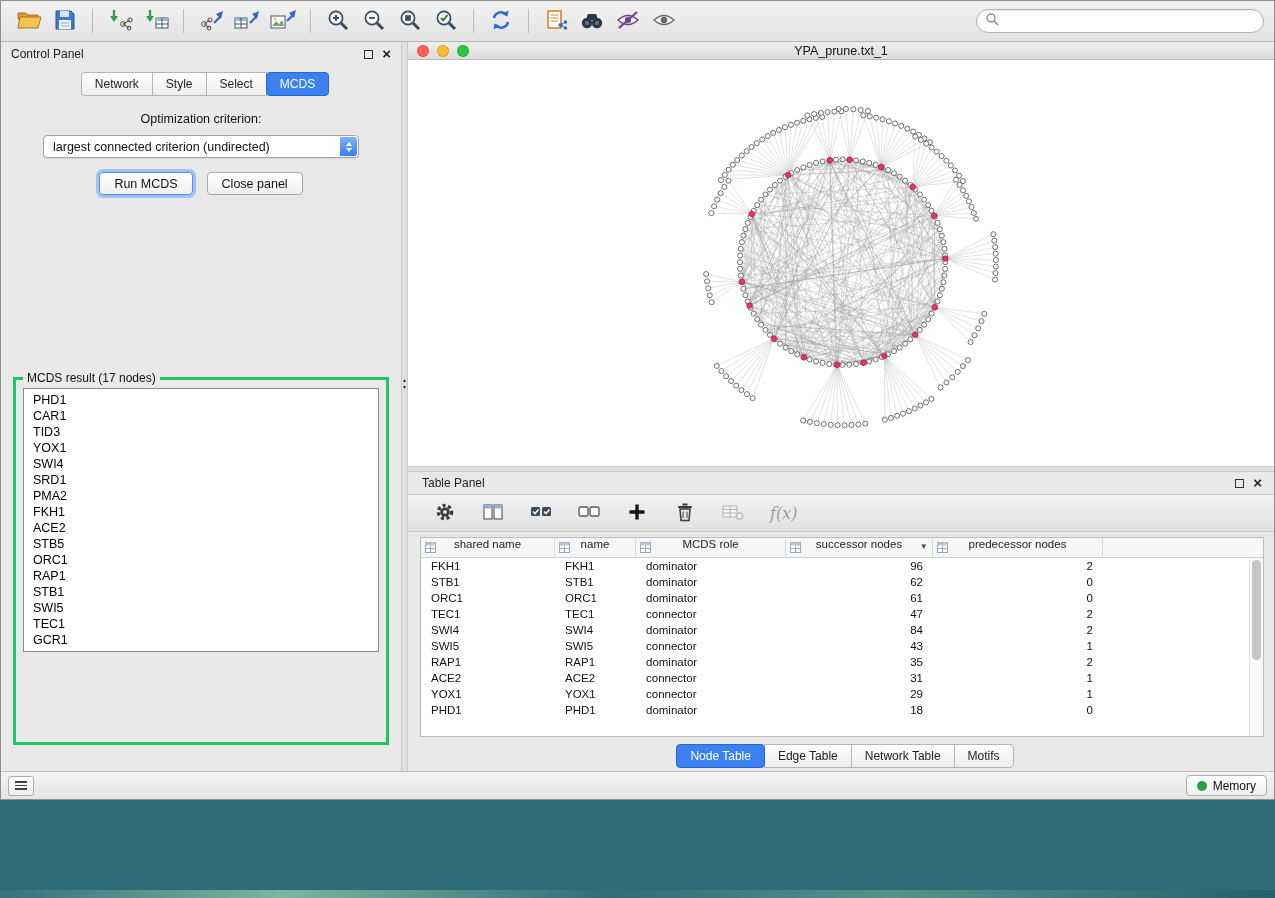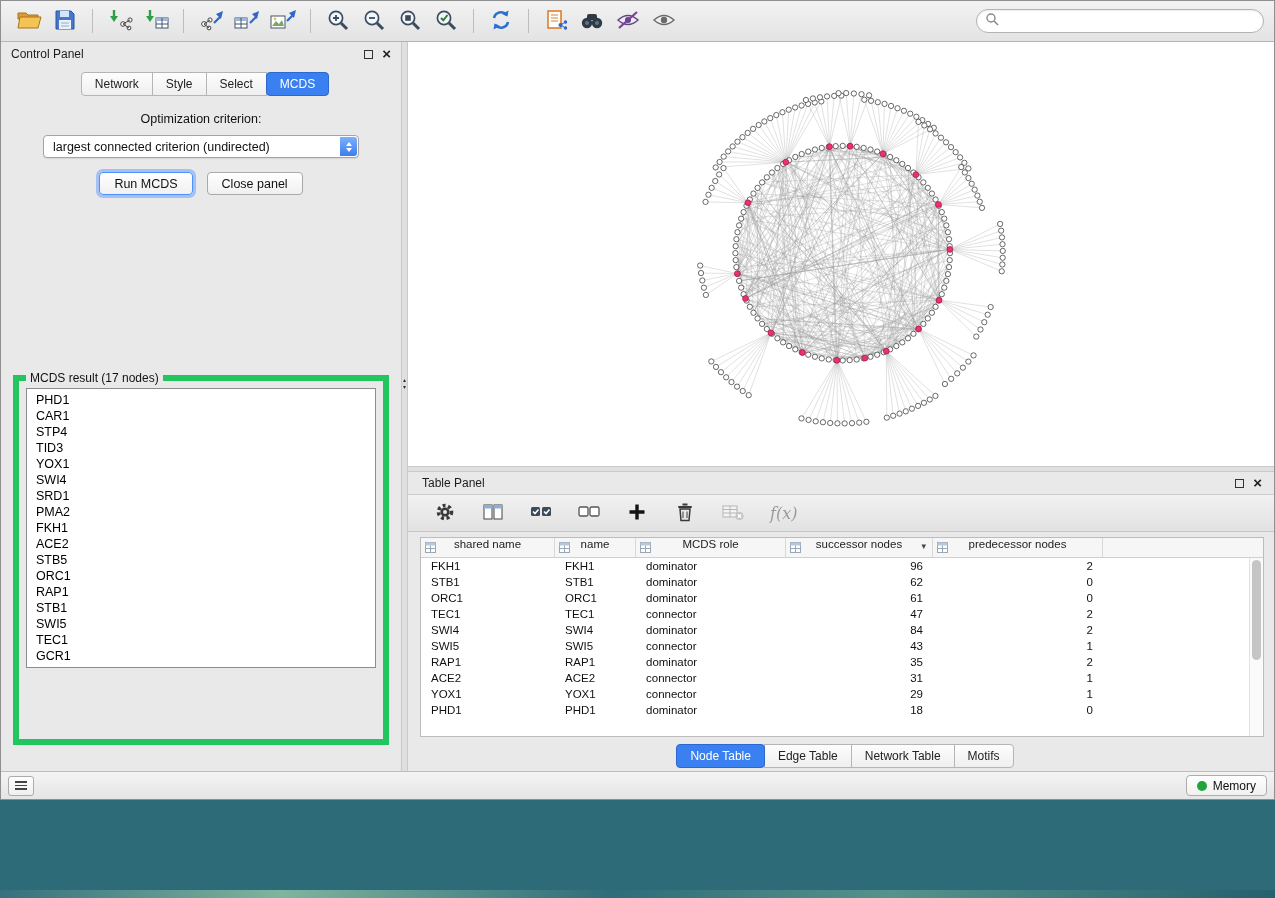--- a/index.html
+++ b/index.html
@@ -33,21 +33,21 @@
   .opt-label{text-align:center;font-size:12.5px;color:#111;margin-bottom:9px;}
   .dropdown{width:316px;height:23px;margin:0 auto;background:#fff;border:1px solid #a5a5a5;border-radius:4px;position:relative;display:flex;align-items:center;padding:0 22px 0 9px;font-size:12.5px;color:#111;box-shadow:0 1px 1px rgba(0,0,0,.08);}
   .dd-value{white-space:nowrap;overflow:hidden;}
   .dd-arrows{position:absolute;right:1px;top:1px;bottom:1px;width:17px;background:linear-gradient(#7cb0fa,#3c7ef0);border-radius:0 3px 3px 0;display:flex;flex-direction:column;align-items:center;justify-content:center;gap:2px;}
   .dd-arrows i{display:block;width:0;height:0;border-left:3.5px solid transparent;border-right:3.5px solid transparent;}
   .dd-arrows i.up{border-bottom:4px solid #fff;}
   .dd-arrows i.down{border-top:4px solid #fff;}
   .cp-buttons{display:flex;justify-content:center;gap:14px;margin-top:14px;}
   .mac-btn{height:23px;padding:0 14px;font-size:12.5px;font-family:"Liberation Sans",sans-serif;background:linear-gradient(#ffffff,#f0f0f0);border:1px solid #a9a9a9;border-radius:4px;color:#111;cursor:default;}
   .mac-btn.focus{border-color:#4d90fe;box-shadow:0 0 0 3px rgba(77,144,254,.45);}
-  .result-group{margin:auto 12px 26px 12px;height:374px;border:6px solid #22c55e;padding:3px 7px 8px 7px;background:#e9e9e9;display:flex;flex-direction:row;}
+  .result-group{margin:auto 12px 26px 12px;height:374px;border:3px solid #22c55e;padding:3px 7px 8px 7px;background:#e9e9e9;display:flex;flex-direction:row;}
   .result-group legend{font-size:12px;color:#111;padding:0 4px;}
   .result-list{flex:1;background:#fff;border:1px solid #8c8c8c;font-size:12.5px;line-height:16px;padding:3px 0;overflow:hidden;color:#000;}
   .result-item{padding-left:9px;}
   
   .v-splitter{width:7px;flex:0 0 7px;background:#e0e0e0;border-left:1px solid #c9c9c9;border-right:1px solid #c9c9c9;position:relative;cursor:col-resize;}
   .v-splitter .grip{position:absolute;top:46%;left:0;width:100%;display:flex;flex-direction:column;align-items:center;font-size:6px;color:#333;line-height:7px;}
   
   .right-col{flex:1;display:flex;flex-direction:column;min-width:0;min-height:0;}
   .network-window{flex:1;display:flex;flex-direction:column;min-height:0;background:#fff;}
   .net-titlebar{height:18px;flex:0 0 18px;background:linear-gradient(#efefef,#dcdcdc);border-bottom:1px solid #b9b9b9;position:relative;display:flex;align-items:center;justify-content:center;font-size:12.5px;color:#111;}
@@ -267,21 +267,20 @@
         </div>
         <div class="cp-buttons">
           <button class="mac-btn focus">Run MCDS</button>
           <button class="mac-btn">Close panel</button>
         </div>
         <fieldset class="result-group">
           <legend>MCDS result (17 nodes)</legend>
           <div class="result-list" id="mcds-list">
               <div class="result-item">PHD1</div>
               <div class="result-item">CAR1</div>
-              <div class="result-item">STP4</div>
               <div class="result-item">TID3</div>
               <div class="result-item">YOX1</div>
               <div class="result-item">SWI4</div>
               <div class="result-item">SRD1</div>
               <div class="result-item">PMA2</div>
               <div class="result-item">FKH1</div>
               <div class="result-item">ACE2</div>
               <div class="result-item">STB5</div>
               <div class="result-item">ORC1</div>
               <div class="result-item">RAP1</div>
@@ -293,20 +292,28 @@
         </fieldset>
       </div>
     </aside>
 
     <div class="v-splitter">
       <span class="grip">▴<br>▾</span>
     </div>
 
     <section class="right-col">
       <div class="network-window">
+        <div class="net-titlebar">
+          <span class="lights">
+            <i class="tl red"></i>
+            <i class="tl yellow"></i>
+            <i class="tl green"></i>
+          </span>
+          <span class="net-title">YPA_prune.txt_1</span>
+        </div>
         <div class="net-canvas">
           <svg id="net-svg" viewBox="0 0 868 498" preserveAspectRatio="xMidYMid meet">
               <path d="M369.2 141.1L410.9 69.8M369.2 141.1L403.1 71.0M369.2 141.1L395.3 72.7M369.2 141.1L387.7 74.6M369.2 141.1L380.1 76.9M369.2 141.1L372.6 79.5M369.2 141.1L365.2 82.5M369.2 141.1L358.0 85.8M369.2 141.1L350.9 89.4M369.2 141.1L344.0 93.3M369.2 141.1L337.3 97.5M369.2 141.1L330.7 102.0M369.2 141.1L324.4 106.8M369.2 141.1L318.3 111.8M369.2 141.1L312.4 117.1M369.2 141.1L306.7 122.7M369.2 141.1L301.4 128.5M369.2 141.1L296.2 134.6M369.2 141.1L291.4 140.9M369.2 141.1L286.8 147.3M420.6 122.9L434.4 63.0M420.6 122.9L426.0 63.3M420.6 122.9L417.6 63.9M420.6 122.9L409.3 64.9M420.6 122.9L401.0 66.3M420.6 122.9L392.8 68.1M444.8 122.3L467.0 62.6M444.8 122.3L458.1 61.3M444.8 122.3L449.1 60.5M444.8 122.3L440.1 60.0M444.8 122.3L431.1 60.1M483.2 131.2L543.0 100.8M483.2 131.2L536.3 96.2M483.2 131.2L529.5 91.8M483.2 131.2L522.5 87.8M483.2 131.2L515.3 84.2M483.2 131.2L507.9 80.8M483.2 131.2L500.4 77.8M483.2 131.2L492.8 75.1M483.2 131.2L485.1 72.7M483.2 131.2L477.2 70.7M483.2 131.2L469.3 69.1M483.2 131.2L461.3 67.8M521.9 155.8L583.6 148.5M521.9 155.8L578.9 141.9M521.9 155.8L573.9 135.5M521.9 155.8L568.7 129.4M521.9 155.8L563.2 123.5M521.9 155.8L557.4 117.8M521.9 155.8L551.4 112.4M521.9 155.8L545.1 107.4M521.9 155.8L538.6 102.5M521.9 155.8L531.9 98.0M521.9 155.8L525.0 93.8M548.3 190.8L599.6 194.8M548.3 190.8L597.0 187.6M548.3 190.8L594.2 180.4M548.3 190.8L591.0 173.4M548.3 190.8L587.5 166.5M548.3 190.8L583.7 159.8M548.3 190.8L579.5 153.2M548.3 190.8L575.2 146.9M561.9 243.6L622.8 269.3M561.9 243.6L623.5 261.3M561.9 243.6L623.9 253.4M561.9 243.6L624.0 245.4M561.9 243.6L623.7 237.5M561.9 243.6L623.1 229.5M561.9 243.6L622.1 221.6M561.9 243.6L620.9 213.7M324.7 188.8L296.0 148.1M324.7 188.8L290.9 155.6M324.7 188.8L286.3 163.3M324.7 188.8L282.1 171.3M324.7 188.8L278.3 179.4M324.7 188.8L274.9 187.8M312.3 272.0L268.6 262.6M312.3 272.0L269.6 271.4M312.3 272.0L271.1 280.1M312.3 272.0L273.0 288.6M312.3 272.0L275.3 297.1M351.7 341.6L281.7 375.2M351.7 341.6L287.2 381.6M351.7 341.6L293.0 387.8M351.7 341.6L299.1 393.8M351.7 341.6L305.4 399.4M351.7 341.6L311.9 404.8M351.7 341.6L318.6 409.9M351.7 341.6L325.6 414.8M429.4 373.8L387.6 442.1M429.4 373.8L395.9 443.9M429.4 373.8L404.3 445.5M429.4 373.8L412.8 446.6M429.4 373.8L421.3 447.5M429.4 373.8L429.8 447.9M429.4 373.8L438.3 448.0M429.4 373.8L446.9 447.7M429.4 373.8L455.4 447.1M429.4 373.8L463.8 446.1M487.2 363.1L487.8 441.2M487.2 363.1L495.3 439.0M487.2 363.1L502.8 436.5M487.2 363.1L510.1 433.8M487.2 363.1L517.3 430.7M487.2 363.1L524.5 427.4M487.2 363.1L531.4 423.8M487.2 363.1L538.3 419.9M487.2 363.1L544.9 415.7M525.1 337.1L556.1 401.7M525.1 337.1L563.4 395.6M525.1 337.1L570.5 389.2M525.1 337.1L577.2 382.5M525.1 337.1L583.6 375.4M525.1 337.1L589.7 368.1M549.2 303.2L592.9 346.0M549.2 303.2L597.8 337.7M549.2 303.2L602.3 329.1M549.2 303.2L606.3 320.3M549.2 303.2L609.8 311.3M561.9 243.6L484.2 131.6M561.9 243.6L476.5 367.3M561.9 243.6L352.9 342.7M561.9 243.6L323.0 192.3M561.9 243.6L346.9 158.9M561.9 243.6L311.1 264.4M561.9 243.6L314.3 280.6M561.9 243.6L314.3 280.6M561.9 243.6L314.3 280.6M561.9 243.6L366.0 352.8M561.9 243.6L484.2 131.6M561.9 243.6L316.7 207.5M561.9 243.6L341.3 164.9M548.3 190.8L468.6 369.7M548.3 190.8L319.6 296.2M548.3 190.8L549.0 303.7M548.3 190.8L346.9 337.1M548.3 190.8L545.1 185.0M548.3 190.8L476.5 128.7M548.3 190.8L468.6 126.3M548.3 190.8L316.7 207.5M548.3 190.8L411.4 124.4M548.3 190.8L331.2 178.0M548.3 190.8L419.6 372.9M548.3 190.8L411.4 371.6M548.3 190.8L484.2 131.6M521.9 155.8L373.0 357.1M521.9 155.8L491.7 135.0M521.9 155.8L427.8 373.7M521.9 155.8L476.5 128.7M521.9 155.8L476.5 367.3M521.9 155.8L559.6 223.4M521.9 155.8L319.6 296.2M521.9 155.8L323.0 192.3M521.9 155.8L341.3 164.9M521.9 155.8L419.6 123.1M521.9 155.8L561.7 239.8M521.9 155.8L519.1 153.3M483.2 131.2L380.3 135.0M483.2 131.2L319.6 296.2M483.2 131.2L403.4 126.3M483.2 131.2L319.6 296.2M483.2 131.2L319.6 199.8M483.2 131.2L312.4 223.4M483.2 131.2L512.7 348.0M483.2 131.2L555.3 288.5M483.2 131.2L380.3 361.0M483.2 131.2L557.7 215.4M483.2 131.2L506.0 143.2M483.2 131.2L436.0 122.0M483.2 131.2L525.1 158.9M483.2 131.2L525.1 158.9M444.8 122.3L380.3 135.0M444.8 122.3L460.6 124.4M444.8 122.3L506.0 143.2M444.8 122.3L506.0 143.2M444.8 122.3L419.6 372.9M444.8 122.3L312.4 272.6M444.8 122.3L311.1 264.4M444.8 122.3L331.2 318.0M444.8 122.3L319.6 296.2M444.8 122.3L555.3 207.5M444.8 122.3L499.0 138.9M444.8 122.3L427.8 122.3M444.8 122.3L499.0 357.1M444.8 122.3L460.6 124.4M420.6 122.9L311.1 264.4M420.6 122.9L336.0 324.7M420.6 122.9L331.2 318.0M420.6 122.9L427.8 373.7M420.6 122.9L512.7 348.0M420.6 122.9L519.1 153.3M420.6 122.9L519.1 342.7M420.6 122.9L352.9 342.7M420.6 122.9L387.8 131.6M420.6 122.9L341.3 164.9M420.6 122.9L452.4 372.9M420.6 122.9L499.0 357.1M420.6 122.9L557.7 280.6M420.6 122.9L352.9 342.7M420.6 122.9L323.0 303.7M369.2 141.1L366.0 143.2M369.2 141.1L561.7 239.8M369.2 141.1L346.9 158.9M369.2 141.1L346.9 337.1M369.2 141.1L536.0 324.7M369.2 141.1L373.0 138.9M369.2 141.1L336.0 324.7M369.2 141.1L491.7 135.0M369.2 141.1L491.7 135.0M369.2 141.1L310.3 239.8M369.2 141.1L484.2 364.4M369.2 141.1L545.1 311.0M369.2 141.1L555.3 207.5M369.2 141.1L560.9 231.6M369.2 141.1L311.1 231.6M369.2 141.1L366.0 352.8M369.2 141.1L314.3 280.6M369.2 141.1L380.3 361.0M324.7 188.8L395.5 367.3M324.7 188.8L314.3 215.4M324.7 188.8L331.2 178.0M324.7 188.8L373.0 357.1M324.7 188.8L536.0 171.3M324.7 188.8L411.4 371.6M324.7 188.8L555.3 207.5M324.7 188.8L530.7 164.9M324.7 188.8L326.9 185.0M324.7 188.8L387.8 364.4M324.7 188.8L331.2 318.0M324.7 188.8L323.0 303.7M324.7 188.8L506.0 143.2M324.7 188.8L387.8 364.4M324.7 188.8L314.3 215.4M324.7 188.8L452.4 372.9M312.3 272.0L331.2 178.0M312.3 272.0L326.9 185.0M312.3 272.0L525.1 337.1M312.3 272.0L536.0 171.3M312.3 272.0L468.6 126.3M312.3 272.0L319.6 199.8M312.3 272.0L387.8 364.4M312.3 272.0L530.7 331.1M312.3 272.0L341.3 164.9M312.3 272.0L506.0 352.8M312.3 272.0L359.3 148.0M312.3 272.0L346.9 158.9M312.3 272.0L536.0 324.7M312.3 272.0L476.5 367.3M321.8 301.2L545.1 185.0M321.8 301.2L310.3 256.2M321.8 301.2L536.0 171.3M321.8 301.2L403.4 126.3M321.8 301.2L387.8 364.4M321.8 301.2L359.3 348.0M321.8 301.2L310.3 239.8M321.8 301.2L545.1 185.0M321.8 301.2L326.9 311.0M321.8 301.2L387.8 131.6M321.8 301.2L560.9 231.6M321.8 301.2L476.5 367.3M321.8 301.2L549.0 192.3M321.8 301.2L444.2 373.7M321.8 301.2L403.4 126.3M321.8 301.2L506.0 352.8M351.7 341.6L460.6 124.4M351.7 341.6L460.6 124.4M351.7 341.6L352.9 342.7M351.7 341.6L366.0 143.2M351.7 341.6L491.7 361.0M351.7 341.6L411.4 124.4M351.7 341.6L491.7 361.0M351.7 341.6L499.0 357.1M351.7 341.6L452.4 123.1M351.7 341.6L525.1 158.9M351.7 341.6L444.2 373.7M388.8 364.8L387.8 364.4M388.8 364.8L341.3 331.1M388.8 364.8L310.0 248.0M388.8 364.8L366.0 352.8M388.8 364.8L552.4 199.8M388.8 364.8L519.1 342.7M388.8 364.8L545.1 311.0M388.8 364.8L506.0 143.2M388.8 364.8L395.5 128.7M388.8 364.8L561.7 239.8M388.8 364.8L311.1 231.6M388.8 364.8L555.3 207.5M388.8 364.8L352.9 342.7M388.8 364.8L316.7 207.5M388.8 364.8L560.9 264.4M388.8 364.8L352.9 153.3M388.8 364.8L314.3 280.6M388.8 364.8L560.9 231.6M388.8 364.8L525.1 337.1M388.8 364.8L484.2 131.6M388.8 364.8L319.6 199.8M388.8 364.8L359.3 148.0M388.8 364.8L373.0 357.1M388.8 364.8L555.3 207.5M429.4 373.8L484.2 131.6M429.4 373.8L380.3 135.0M429.4 373.8L366.0 352.8M429.4 373.8L555.3 288.5M429.4 373.8L323.0 192.3M429.4 373.8L452.4 123.1M429.4 373.8L373.0 138.9M429.4 373.8L491.7 361.0M429.4 373.8L311.1 231.6M429.4 373.8L519.1 342.7M429.4 373.8L460.6 124.4M429.4 373.8L331.2 178.0M429.4 373.8L403.4 369.7M429.4 373.8L419.6 123.1M429.4 373.8L311.1 264.4M462.2 371.2L499.0 357.1M462.2 371.2L352.9 153.3M462.2 371.2L359.3 148.0M462.2 371.2L460.6 371.6M462.2 371.2L560.9 264.4M462.2 371.2L359.3 348.0M462.2 371.2L436.0 374.0M462.2 371.2L484.2 364.4M462.2 371.2L452.4 123.1M462.2 371.2L373.0 138.9M462.2 371.2L506.0 352.8M462.2 371.2L311.1 231.6M462.2 371.2L366.0 143.2M462.2 371.2L552.4 296.2M462.2 371.2L331.2 318.0M462.2 371.2L395.5 367.3M462.2 371.2L557.7 215.4M462.2 371.2L331.2 318.0M462.2 371.2L359.3 348.0M487.2 363.1L336.0 171.3M487.2 363.1L352.9 153.3M487.2 363.1L552.4 296.2M487.2 363.1L460.6 124.4M487.2 363.1L427.8 373.7M487.2 363.1L359.3 348.0M487.2 363.1L336.0 171.3M487.2 363.1L310.3 239.8M487.2 363.1L484.2 364.4M487.2 363.1L557.7 215.4M487.2 363.1L530.7 164.9M487.2 363.1L530.7 331.1M487.2 363.1L561.7 256.2M487.2 363.1L336.0 324.7M487.2 363.1L549.0 303.7M487.2 363.1L331.2 178.0M487.2 363.1L559.6 272.6M487.2 363.1L506.0 143.2M487.2 363.1L373.0 138.9M487.2 363.1L540.8 178.0M487.2 363.1L312.4 223.4M487.2 363.1L314.3 280.6M487.2 363.1L323.0 192.3M487.2 363.1L559.6 272.6M487.2 363.1L331.2 178.0M487.2 363.1L460.6 371.6M525.1 337.1L419.6 123.1M525.1 337.1L359.3 148.0M525.1 337.1L545.1 185.0M525.1 337.1L536.0 171.3M525.1 337.1L561.7 239.8M525.1 337.1L316.7 288.5M525.1 337.1L336.0 324.7M525.1 337.1L323.0 192.3M525.1 337.1L403.4 126.3M525.1 337.1L419.6 123.1M525.1 337.1L427.8 122.3M525.1 337.1L341.3 331.1M525.1 337.1L512.7 148.0M525.1 337.1L484.2 364.4M525.1 337.1L359.3 348.0M525.1 337.1L310.0 248.0M525.1 337.1L557.7 215.4M525.1 337.1L319.6 199.8M525.1 337.1L336.0 324.7M525.1 337.1L536.0 324.7M525.1 337.1L395.5 128.7M525.1 337.1L561.7 256.2M549.2 303.2L311.1 231.6M549.2 303.2L512.7 148.0M549.2 303.2L310.0 248.0M549.2 303.2L512.7 348.0M549.2 303.2L316.7 207.5M549.2 303.2L444.2 122.3M549.2 303.2L326.9 311.0M549.2 303.2L310.3 239.8M549.2 303.2L491.7 361.0M549.2 303.2L460.6 124.4M549.2 303.2L341.3 331.1M549.2 303.2L366.0 143.2M549.2 303.2L506.0 143.2M549.2 303.2L312.4 272.6M549.2 303.2L476.5 367.3M549.2 303.2L444.2 122.3M549.2 303.2L561.7 256.2M549.2 303.2L403.4 369.7M561.9 243.6L548.3 190.8M561.9 243.6L420.6 122.9M561.9 243.6L369.2 141.1M561.9 243.6L312.3 272.0M561.9 243.6L351.7 341.6M561.9 243.6L429.4 373.8M548.3 190.8L312.3 272.0M548.3 190.8L321.8 301.2M548.3 190.8L487.2 363.1M548.3 190.8L549.2 303.2M521.9 155.8L444.8 122.3M521.9 155.8L312.3 272.0M521.9 155.8L462.2 371.2M521.9 155.8L549.2 303.2M483.2 131.2L444.8 122.3M483.2 131.2L420.6 122.9M483.2 131.2L321.8 301.2M483.2 131.2L525.1 337.1M444.8 122.3L369.2 141.1M444.8 122.3L321.8 301.2M444.8 122.3L388.8 364.8M444.8 122.3L429.4 373.8M420.6 122.9L324.7 188.8M420.6 122.9L312.3 272.0M420.6 122.9L429.4 373.8M369.2 141.1L312.3 272.0M369.2 141.1L388.8 364.8M369.2 141.1L525.1 337.1M324.7 188.8L549.2 303.2M312.3 272.0L429.4 373.8M312.3 272.0L525.1 337.1M321.8 301.2L487.2 363.1M351.7 341.6L525.1 337.1M388.8 364.8L462.2 371.2M429.4 373.8L549.2 303.2M462.2 371.2L549.2 303.2M487.2 363.1L525.1 337.1M525.1 337.1L549.2 303.2M452.4 123.1L557.7 215.4M336.0 324.7L341.3 164.9M491.7 135.0L499.0 357.1M561.7 239.8L427.8 122.3M559.6 223.4L468.6 369.7M540.8 178.0L319.6 296.2M491.7 135.0L468.6 126.3M476.5 367.3L341.3 331.1M519.1 153.3L499.0 357.1M557.7 215.4L373.0 357.1M346.9 158.9L336.0 171.3M559.6 272.6L545.1 311.0M380.3 361.0L380.3 135.0M555.3 288.5L540.8 318.0M491.7 135.0L336.0 324.7M519.1 153.3L559.6 272.6M319.6 199.8L312.4 223.4M530.7 164.9L387.8 364.4M341.3 164.9L559.6 223.4M557.7 215.4L316.7 288.5M484.2 131.6L549.0 303.7M403.4 126.3L380.3 135.0M491.7 361.0L436.0 374.0M326.9 311.0L561.7 256.2M468.6 369.7L310.3 256.2M525.1 158.9L519.1 342.7M545.1 185.0L540.8 178.0M346.9 337.1L436.0 122.0M331.2 318.0L427.8 122.3M540.8 178.0L387.8 364.4M549.0 303.7L545.1 185.0M326.9 311.0L380.3 361.0M380.3 361.0L540.8 178.0M366.0 352.8L366.0 143.2M323.0 192.3L403.4 369.7M411.4 124.4L512.7 148.0M460.6 371.6L519.1 342.7M545.1 311.0L395.5 367.3M549.0 192.3L512.7 148.0M326.9 185.0L312.4 223.4M419.6 372.9L359.3 148.0M331.2 178.0L326.9 185.0M336.0 324.7L336.0 171.3M436.0 374.0L540.8 318.0M555.3 207.5L366.0 352.8M387.8 131.6L314.3 280.6M341.3 331.1L552.4 296.2M491.7 361.0L323.0 192.3M314.3 215.4L512.7 348.0M512.7 148.0L519.1 342.7" fill="none" stroke="#9a9a9a" stroke-width="0.7" stroke-opacity="0.5"></path>
               <circle cx="562.0" cy="248.0" r="3.1" fill="#ffffff" stroke="#3c3c3c" stroke-width="0.9"></circle>
               <circle cx="561.7" cy="239.8" r="3.1" fill="#ffffff" stroke="#3c3c3c" stroke-width="0.9"></circle>
               <circle cx="560.9" cy="231.6" r="3.1" fill="#ffffff" stroke="#3c3c3c" stroke-width="0.9"></circle>
               <circle cx="559.6" cy="223.4" r="3.1" fill="#ffffff" stroke="#3c3c3c" stroke-width="0.9"></circle>
               <circle cx="557.7" cy="215.4" r="3.1" fill="#ffffff" stroke="#3c3c3c" stroke-width="0.9"></circle>
               <circle cx="555.3" cy="207.5" r="3.1" fill="#ffffff" stroke="#3c3c3c" stroke-width="0.9"></circle>
               <circle cx="552.4" cy="199.8" r="3.1" fill="#ffffff" stroke="#3c3c3c" stroke-width="0.9"></circle>

